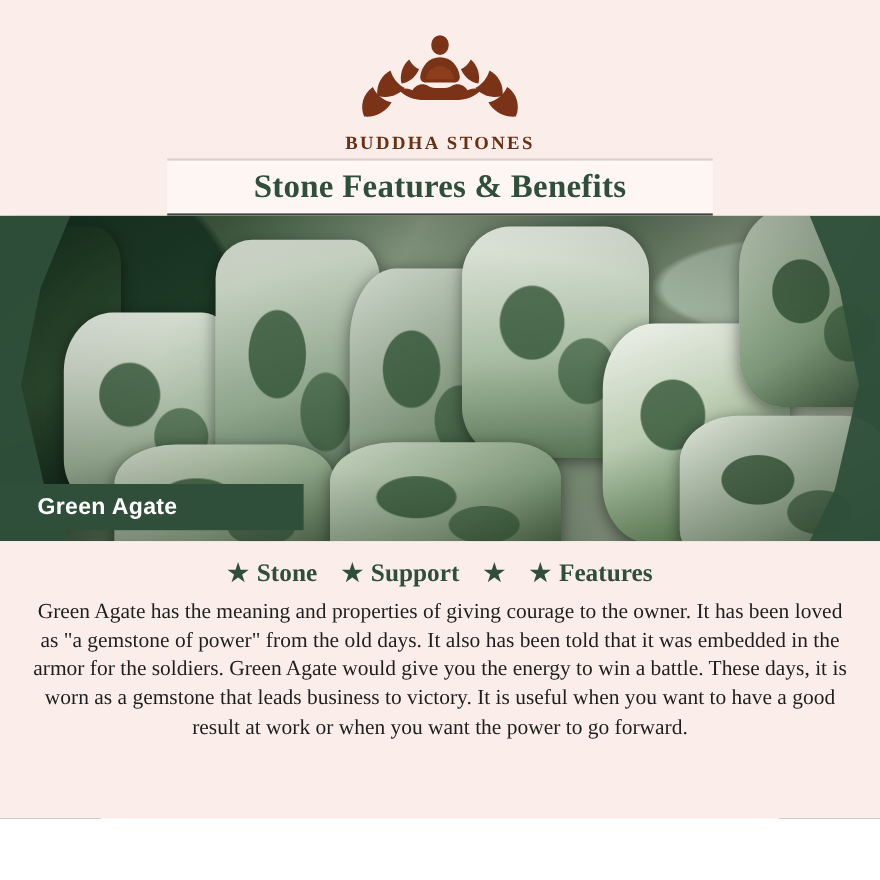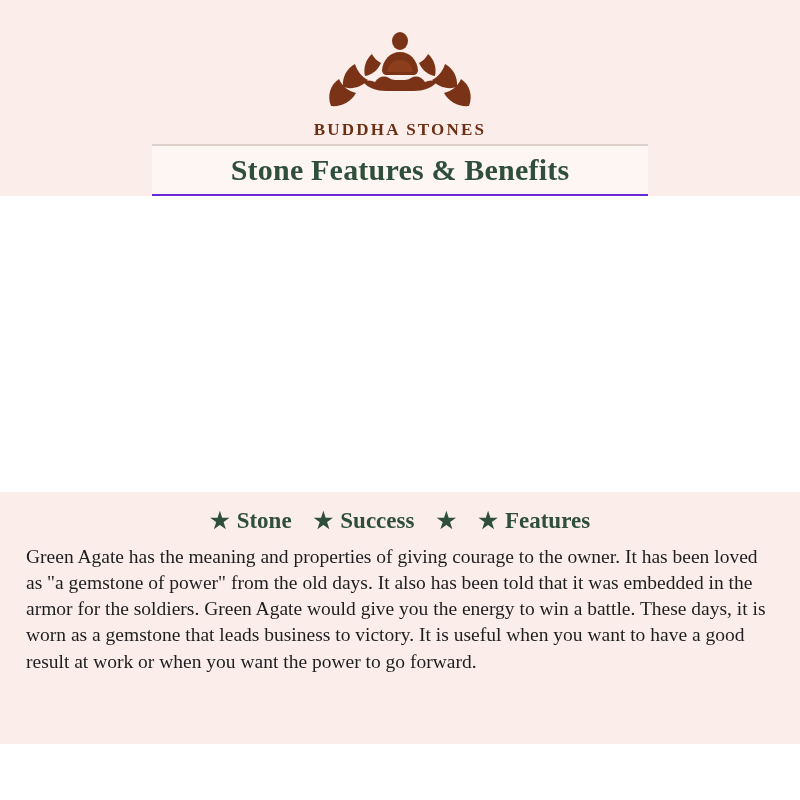--- a/index.html
+++ b/index.html
@@ -118,21 +118,21 @@
     font-family: "Liberation Serif", serif;
   }
   .title-band {
     position: absolute;
     top: 144px;
     left: 152px;
     width: 496px;
     height: 48px;
     background: #fdf6f3;
     border-top: 2px solid #ddd0cb;
-    border-bottom: 2px solid #6d28d9;
+    border-bottom: 2px solid #404040;
     display: flex;
     align-items: center;
     justify-content: center;
   }
   .title-band .title {
     font-size: 30px;
     font-weight: bold;
     color: #2f4f3a;
     font-family: "Liberation Serif", serif;
     letter-spacing: 0.2px;
@@ -250,21 +250,21 @@
     color: #2f4f3a;
     font-size: 22px;
     line-height: 1;
   }
   .desc {
     margin: 10px 26px 0 26px;
     font-size: 19.5px;
     line-height: 1.34;
     color: #1e1e1e;
     font-family: "Liberation Serif", serif;
-    text-align: left;
+    text-align: center;
   }
 
   .footer-band {
     position: absolute;
     left: 0;
     top: 744px;
     width: 800px;
     height: 56px;
     background: #ffffff;
     z-index: 2;
@@ -301,30 +301,47 @@
           <path d="M113 30c6 5 9 14 7 22-7-1-13-6-16-13 4-2 7-5 9-9z"></path>
         </g>
       </svg>
       <div class="brand-name">BUDDHA STONES</div>
     </div>
     <div class="title-band">
       <span class="title">Stone Features &amp; Benefits</span>
     </div>
   </div>
 
+  <div class="hero">
+    <div class="hero-photo"></div>
+    <div class="stone s1"></div>
+    <div class="stone s2 veined"></div>
+    <div class="stone s3 veined"></div>
+    <div class="stone s4 veined"></div>
+    <div class="stone s5 veined"></div>
+    <div class="stone s6 veined"></div>
+    <div class="stone s7 veined"></div>
+    <div class="stone s8 veined"></div>
+    <div class="stone s9 veined"></div>
+    <div class="stone s10 veined"></div>
+    <div class="hero-vignette"></div>
+    <div class="hero-frame-l"></div>
+    <div class="hero-frame-r"></div>
+    <div class="stone-label">Green Agate</div>
+  </div>
 
   <div class="content">
     <div class="benefits">
       <div class="benefit">
         <span class="star">★</span>
         <span>Stone</span>
       </div>
       <div class="benefit">
         <span class="star">★</span>
-        <span>Success</span>
+        <span>Support</span>
       </div>
       <div class="benefit">
         <span class="star">★</span>
       </div>
       <div class="benefit">
         <span class="star">★</span>
         <span>Features</span>
       </div>
     </div>
     <p class="desc">Green Agate has the meaning and properties of giving courage to the owner. It has been loved as "a gemstone of power" from the old days. It also has been told that it was embedded in the armor for the soldiers. Green Agate would give you the energy to win a battle. These days, it is worn as a gemstone that leads business to victory. It is useful when you want to have a good result at work or when you want the power to go forward.</p>

